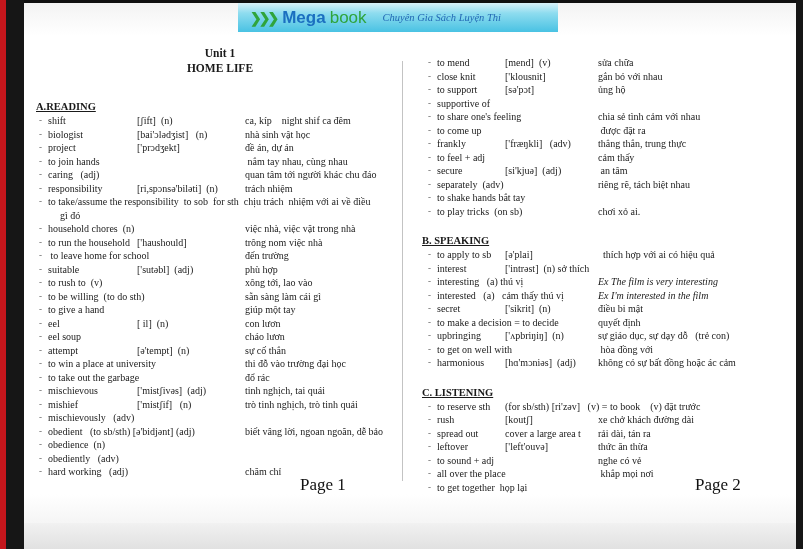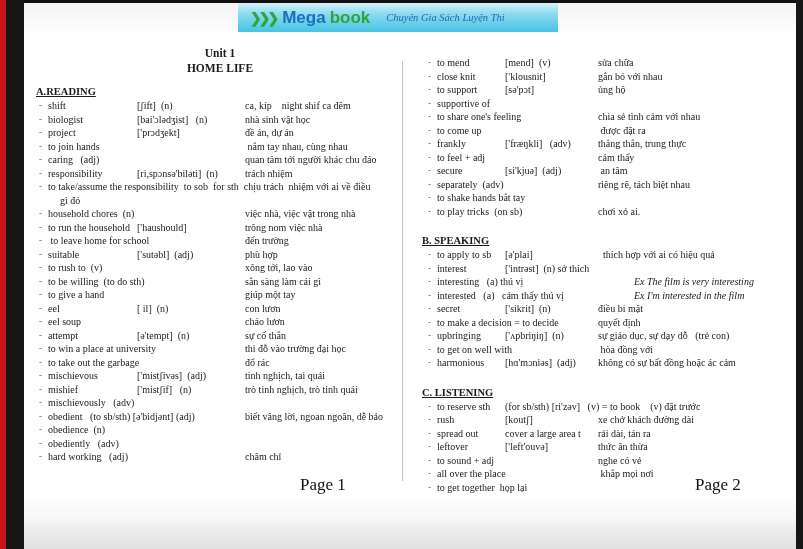--- a/index.html
+++ b/index.html
@@ -13,44 +13,44 @@
        background:linear-gradient(180deg,#f3f3f3 0%,#ffffff 6%,#ffffff 90%,#ececec 100%);}
   .bottom-band{position:absolute;left:0;bottom:0;width:100%;height:26px;
        background:linear-gradient(180deg,#f1f1f1,#e1e1e1);}
   
   .banner{position:absolute;left:214px;top:0;width:320px;height:29px;
        background:linear-gradient(180deg,#d8f1f9 0%,#8edcef 35%,#49c2e3 100%);
        display:flex;align-items:center;padding-left:12px;box-sizing:border-box;}
   .logo-arrows{color:#2fa43c;font-weight:bold;font-size:14px;letter-spacing:-3px;
        font-family:"Liberation Sans",sans-serif;margin-right:6px;}
   .logo-mega{color:#1b6fc0;font-weight:bold;font-size:17px;font-family:"Liberation Sans",sans-serif;}
-  .logo-book{color:#2fa43c;font-weight:bold;font-size:17px;font-family:"Liberation Sans",sans-serif;margin-left:4px;}
+  .logo-book{color:#2fa43c;font-weight:normal;font-size:17px;font-family:"Liberation Sans",sans-serif;margin-left:4px;}
   .tagline{color:#2268b4;font-style:italic;font-size:10.5px;margin-left:16px;}
   
   .page-col{position:absolute;font-size:10px;}
   .page-left{left:10px;top:43px;width:372px;}
   .page-right{left:396px;top:53px;width:374px;}
   .divider{position:absolute;left:378px;top:58px;width:1px;height:420px;background:#c3c3c3;}
   .title-line{text-align:center;font-weight:bold;font-size:11.5px;height:15px;line-height:15px;white-space:pre;}
   .title-gap{height:6px;}
   .row{position:relative;height:13.5px;line-height:13.5px;white-space:pre;}
   .row span{white-space:pre;}
   .row .b{position:absolute;left:5px;top:0;color:#555;font-size:9px;}
   .row .c1{position:absolute;left:14px;top:0;}
   .pl .c2{position:absolute;left:103px;top:0;}
   .pl .c3{position:absolute;left:211px;top:0;}
   .pr .b{left:8px;}
   .pr .c1{left:17px;}
   .pr .c2{position:absolute;left:85px;top:0;}
   .pr .c3{position:absolute;left:178px;top:0;}
-  .row.h{font-weight:bold;height:14px;line-height:14px;margin-top:3px;font-size:10.5px;}
+  .row.h{font-weight:bold;height:14px;line-height:14px;margin-top:18px;font-size:10.5px;}
   .row.h .hc{position:absolute;left:2px;top:0;text-decoration:underline;}
   .pr .row.h{margin-top:16px;}
   .row.w .c1{left:26px;}
-  .i{font-style:italic;margin-left:36px;}
+  .i{font-style:italic;}
   .page-footer{position:absolute;font-size:17px;color:#111;white-space:pre;}
   .footer-1{left:276px;top:472px;}
   .footer-2{left:671px;top:472px;}
 </style>
 </head>
 <body>
 
 <div id="screen">
   <div class="doc">
     <div class="banner">

